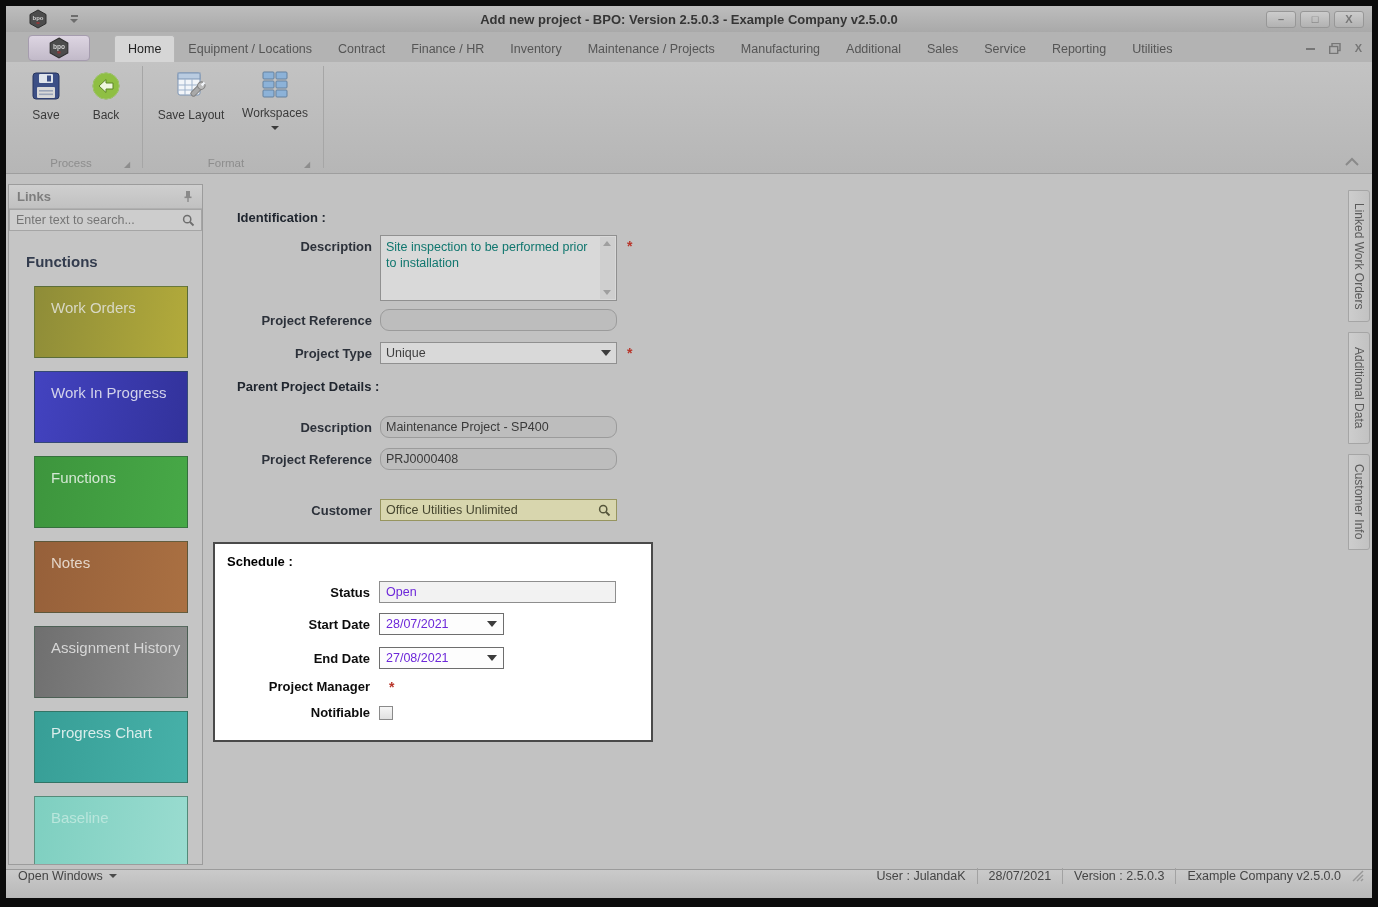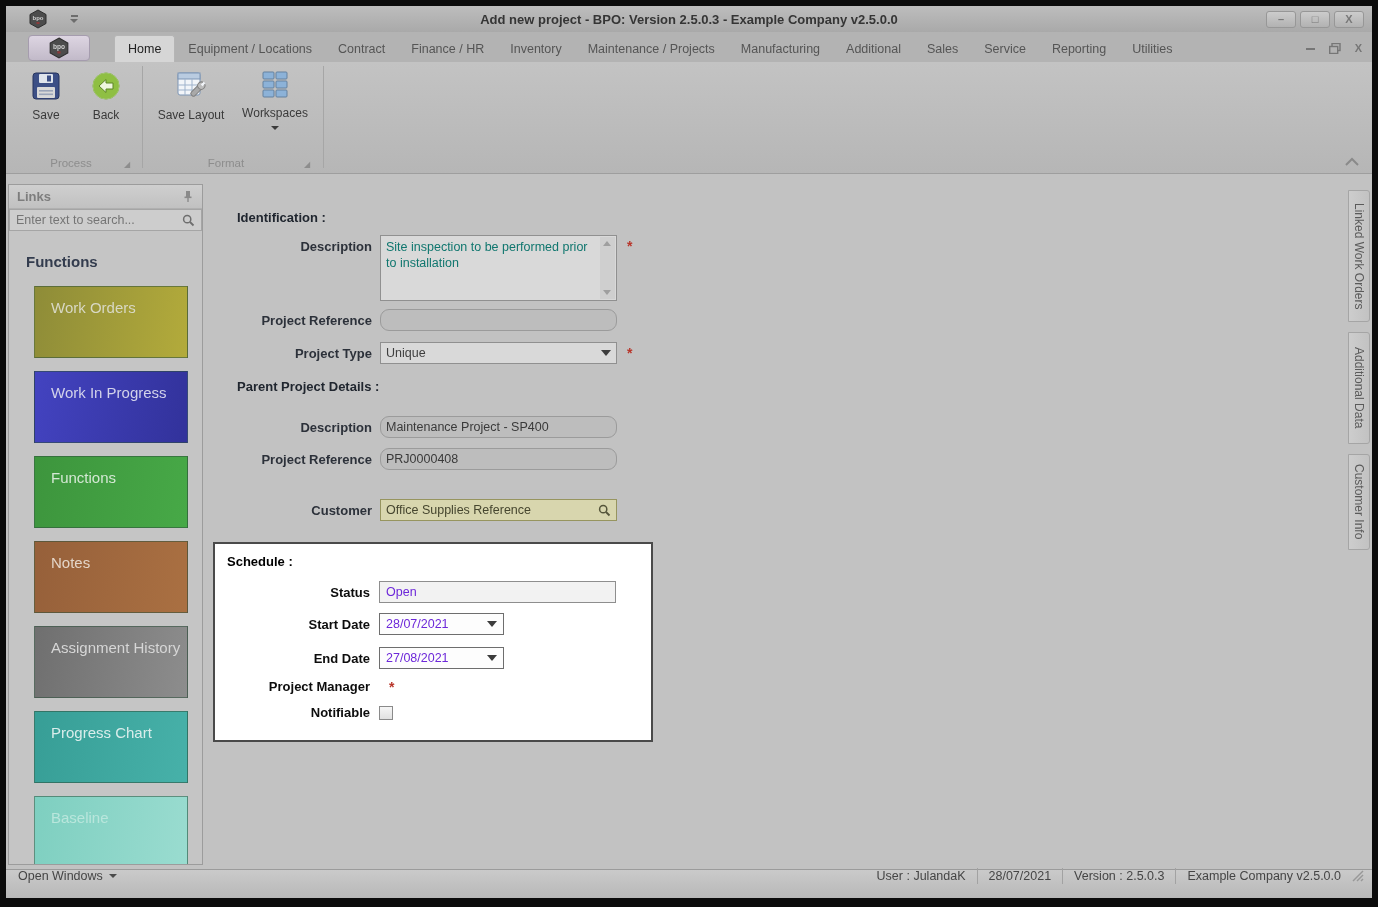--- a/index.html
+++ b/index.html
@@ -309,21 +309,21 @@
         </div>
 
         <div class="frow" style="margin-bottom:29px;">
           <div class="flabel">Project Reference</div>
           <div class="field disabled">PRJ0000408</div>
         </div>
 
         <div class="frow">
           <div class="flabel">Customer</div>
           <div class="field lookup">
-            <span>Office Supplies Reference</span>
+            <span>Office Utilities Unlimited</span>
             <svg style="margin-left:auto" width="13" height="13" viewBox="0 0 13 13">
               <circle cx="5.2" cy="5.2" r="3.6" fill="none" stroke="#55553a" stroke-width="1.5"></circle>
               <line x1="8" y1="8" x2="11.5" y2="11.5" stroke="#55553a" stroke-width="1.8"></line>
             </svg>
           </div>
         </div>
 
         <div class="schedbox">
           <div class="sect-h">Schedule :</div>
 

